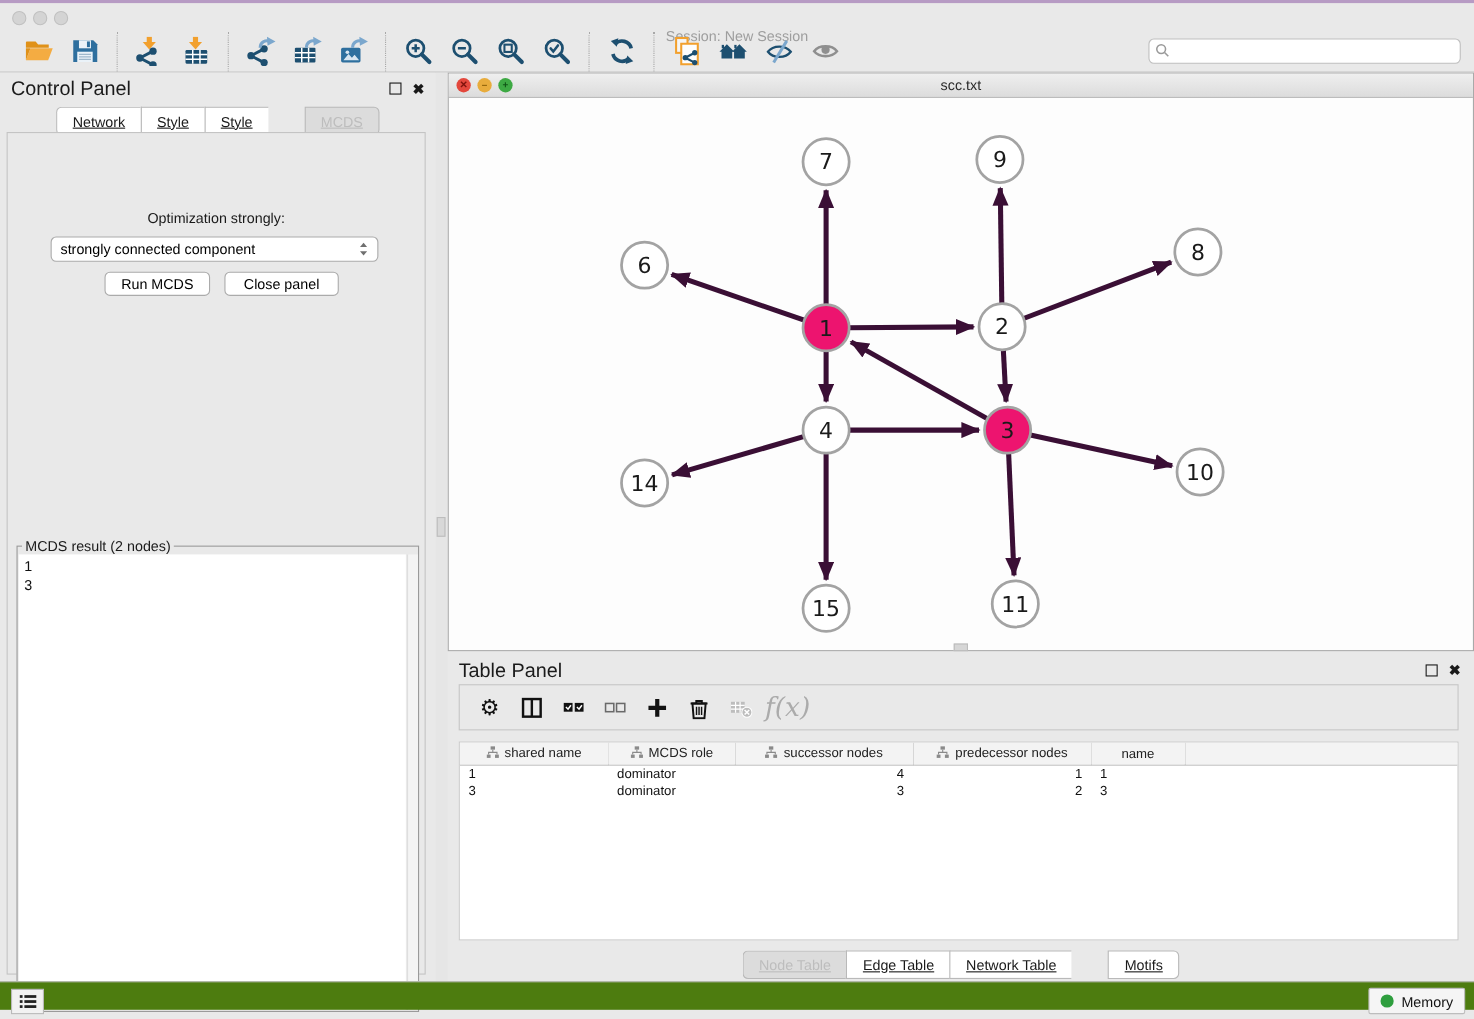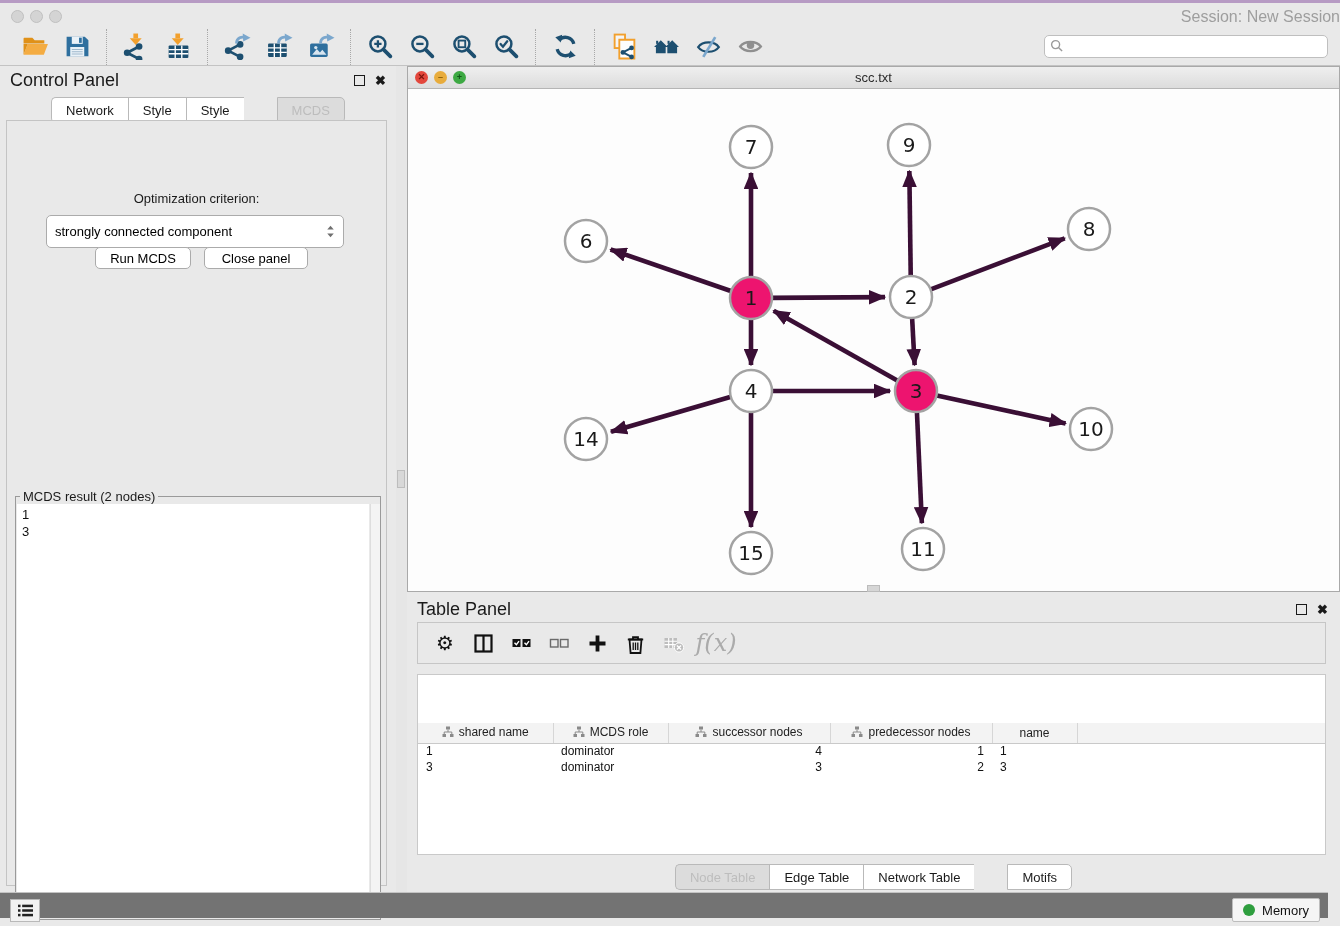--- a/index.html
+++ b/index.html
@@ -7,22 +7,22 @@
   body {
     font-family: "Liberation Sans", sans-serif;
     background:#E9E9E9; position:relative; overflow:hidden;
     -webkit-font-smoothing: antialiased;
   }
   
   #purple-strip { position:absolute; top:0; left:0; right:0; height:3px; background:#B79BC4; }
   #titlebar { position:absolute; top:3px; left:0; right:0; height:25px; background:#E9E9E9; }
   .traffic-grey { position:absolute; top:7px; width:13px; height:13px; border-radius:50%;
     background:#D4D4D4; border:1px solid #C0C0C0; }
-  #win-title { position:absolute; top:5px; left:0; right:0; text-align:right;
-    font-size:16px; color:#9E9E9E; }
+  #win-title { position:absolute; top:22px; left:0; right:0; text-align:center;
+    font-size:13px; color:#9E9E9E; }
   #toolbar { position:absolute; top:28px; left:0; right:0; height:38px;
     border-bottom:1px solid #C3C3C3; display:flex; align-items:center; padding:0 6px; }
   .tb-group { display:flex; align-items:center; height:36px; padding:0 8px; }
   .tb-group + .tb-group { border-left:1px dotted #A8A8A8; }
   .tb-btn { width:42px; height:32px; display:flex; align-items:center; justify-content:center;
     background:transparent; border:none; cursor:default; }
   .tb-btn svg { width:27px; height:27px; }
   #toolbar-spacer { flex:1; }
   #search-wrap { position:relative; width:284px; height:23px; margin-right:6px; }
   #search-input { width:100%; height:100%; border:1px solid #BFBFBF; border-radius:5px;
@@ -32,28 +32,28 @@
   .panel-head-title { font-size:18px; color:#1A1A1A; }
   .panel-ctrl { display:flex; gap:10px; align-items:center; }
   .float-box { width:11px; height:11px; border:1.5px solid #1A1A1A; display:inline-block; }
   .close-x { font-size:13px; font-weight:bold; color:#1A1A1A; line-height:11px; }
   
   #control-panel { position:absolute; left:0; top:66px; width:396px; height:826px; background:#E9E9E9; }
   #cp-header { position:absolute; left:10px; right:10px; top:5px; height:18px;
     display:flex; justify-content:space-between; align-items:center; }
   #cp-tabs { position:absolute; top:31px; left:0; right:0; display:flex; justify-content:center; }
   .seg-tab { height:21px; padding:12px 14px; font-size:13px; display:flex; align-items:center;
-    background:#fff; border:1px solid #B9B9B9; border-right:none; color:#1A1A1A; cursor:default; }
+    background:#fff; border:1px solid #B9B9B9; border-right:none; color:#1A1A1A; cursor:default;text-decoration:underline; }
   .seg-tab:first-child { border-radius:5px 0 0 5px; }
   .seg-tab:last-child { border-radius:0 5px 5px 0; border-right:1px solid #B9B9B9;margin-left:33px; }
   .seg-tab.active { background:#DCDCDC; color:#BDBDBD; }
   #cp-content { position:absolute; left:6px; right:9px; top:54px; bottom:6px;
     border:1px solid #C4C4C4; background:#E9E9E9; }
   #opt-label { position:absolute; top:70px; left:0; right:0; text-align:center; font-size:13px; color:#1A1A1A; }
-  #criterion-select { position:absolute; top:94px; left:39px; right:42px; height:33px;
+  #criterion-select { position:absolute; top:94px; left:39px; right:42px; height:23px;
     background:#fff; border:1px solid #ABABAB; border-radius:5px; display:flex;
     align-items:center; padding:0 8px; font-size:13px; cursor:default;gap:24px; }
   #criterion-select .val { flex:1; }
   #criterion-select svg { width:9px; height:13px; }
   .cp-btn { position:absolute; top:126px; height:22px; background:#fff; border:1px solid #ABABAB;
     border-radius:5px; font-size:13px; font-family:"Liberation Sans",sans-serif;
     display:flex; align-items:center; justify-content:center; cursor:default; }
   #run-btn { left:88px; width:96px; }
   #close-panel-btn { left:197px; width:104px; }
   #result-box { position:absolute; left:8px; right:5px; top:375px; height:424px;
@@ -87,31 +87,31 @@
     display:flex; justify-content:space-between; align-items:center; }
   #tp-toolbar { position:absolute; left:10px; right:14px; top:26px; height:42px;
     border:1px solid #C6C6C6; display:flex; align-items:center; padding:0 12px; gap:8px; }
   .tp-btn { width:30px; height:30px; display:flex; align-items:center; justify-content:center;
     background:none; border:none; cursor:default; }
   .tp-btn svg { width:21px; height:21px; }
   .tp-gear { font-size:20px; color:#111; font-family:"DejaVu Sans",sans-serif; }
   .tp-fx { font-family:"DejaVu Serif", serif; font-style:italic; font-size:24px; color:#ABABAB; }
   #data-table-wrap { position:absolute; left:10px; right:14px; top:78px; height:181px;
     background:#fff; border:1px solid #C9C9C9; overflow:hidden; }
-  table { border-collapse:collapse; width:100%; table-layout:fixed;margin-top:48px; }
+  table { border-collapse:collapse; width:100%; table-layout:fixed; }
   thead th { height:20px; background:#F3F3F3; border-right:1px solid #D6D6D6;
     border-bottom:1px solid #C9C9C9; font-weight:normal; font-size:12px; color:#222;
     text-align:center; position:relative; overflow:hidden; white-space:nowrap; }
   thead th .hdr-inner { display:inline-flex; align-items:center; gap:5px; }
   tbody td { height:16px; font-size:12px; color:#111; padding:0 8px; white-space:nowrap; overflow:hidden; }
   
   #tp-tabs { position:absolute; left:0; right:0; top:268px; display:flex; justify-content:center; }
   
-  #status-bar { position:absolute; left:0; top:892px; right:12px; height:26px;
-    border-top:1px solid #C3C3C3; background:#737373; }
+  #status-bar { position:absolute; left:0; top:892px; right:0; height:26px;
+    border-top:1px solid #C3C3C3; background:#4d7c0f; }
   #list-btn { position:absolute; left:10px; top:6px; width:30px; height:23px;
     background:#F2F2F2; border:1px solid #B9B9B9; display:flex; align-items:center; justify-content:center; }
   #list-btn svg { width:17px; height:15px; }
   #memory-btn { position:absolute; right:8px; top:5px; height:24px; padding:0 10px;
     background:#F5F5F5; border:1px solid #BDBDBD; border-radius:2px;
     display:flex; align-items:center; gap:7px; font-size:13px; color:#111; }
   #memory-dot { width:12px; height:12px; border-radius:50%; }
 </style>
 </head>
 <body>
@@ -302,21 +302,21 @@
       <span class="close-x">✖</span>
     </span>
   </div>
   <div id="cp-tabs">
       <div class="seg-tab">Network</div>
       <div class="seg-tab">Style</div>
       <div class="seg-tab">Style</div>
       <div class="seg-tab active">MCDS</div>
     </div>
   <div id="cp-content">
-    <div id="opt-label">Optimization criterion:</div>
+    <div id="opt-label">Optimization strongly:</div>
     <div id="criterion-select">
       <span class="val">strongly connected component</span>
       <svg viewBox="0 0 10 14">
         <path d="M5 0.5l3.6 4.4H1.4z" fill="#6F6F6F"></path>
         <path d="M5 13.5l3.6-4.4H1.4z" fill="#6F6F6F"></path>
       </svg>
     </div>
     <button class="cp-btn" id="run-btn">Run MCDS</button>
     <button class="cp-btn" id="close-panel-btn">Close panel</button>
     <div id="result-box">

